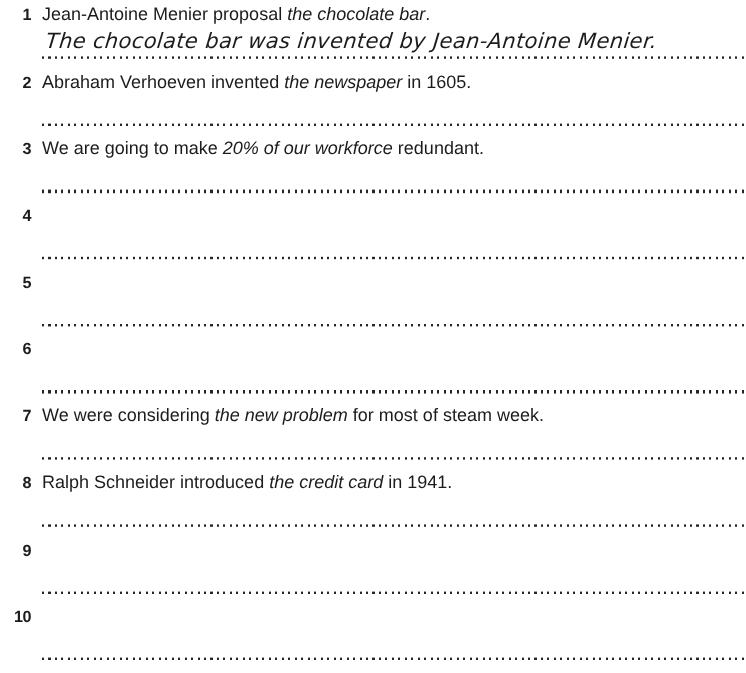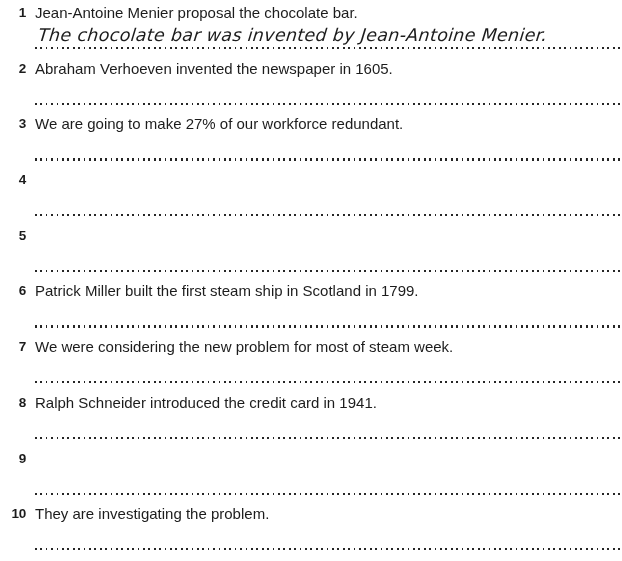--- a/index.html
+++ b/index.html
@@ -40,20 +40,21 @@
     margin-left: 9px;
     position: relative;
     height: 100%;
   }
   .sentence {
     font-size: 15px;
     line-height: 18px;
     white-space: nowrap;
   }
   .obj {
+    font-style: italic;
   }
   .dots {
     position: absolute;
     left: 0;
     right: 0;
     top: 43px;
     height: 2.2px;
     background-image: repeating-linear-gradient(90deg,
       #262626 0px, #262626 1.7px,
       transparent 1.7px, transparent 5.4px);
@@ -92,21 +93,21 @@
     <div class="content">
       <div class="sentence"><span>Abraham Verhoeven invented </span><span class="obj">the newspaper</span><span> in 1605.</span></div>
 
       <div class="dots"></div>
     </div>
   </div>
 
   <div class="item">
     <div class="num">3</div>
     <div class="content">
-      <div class="sentence"><span>We are going to make </span><span class="obj">27% of our workforce</span><span> redundant.</span></div>
+      <div class="sentence"><span>We are going to make </span><span class="obj">20% of our workforce</span><span> redundant.</span></div>
 
       <div class="dots"></div>
     </div>
   </div>
 
   <div class="item">
     <div class="num">4</div>
     <div class="content">
 
       <div class="dots"></div>
@@ -117,21 +118,20 @@
     <div class="num">5</div>
     <div class="content">
 
       <div class="dots"></div>
     </div>
   </div>
 
   <div class="item">
     <div class="num">6</div>
     <div class="content">
-      <div class="sentence"><span>Patrick Miller built </span><span class="obj">the first steam ship</span><span> in Scotland in 1799.</span></div>
 
       <div class="dots"></div>
     </div>
   </div>
 
   <div class="item">
     <div class="num">7</div>
     <div class="content">
       <div class="sentence"><span>We were considering </span><span class="obj">the new problem</span><span> for most of steam week.</span></div>
 
@@ -152,19 +152,18 @@
     <div class="num">9</div>
     <div class="content">
 
       <div class="dots"></div>
     </div>
   </div>
 
   <div class="item">
     <div class="num">10</div>
     <div class="content">
-      <div class="sentence"><span>They are investigating </span><span class="obj">the problem</span><span>.</span></div>
 
       <div class="dots"></div>
     </div>
   </div>
 
 </div>
 
 </body></html>

